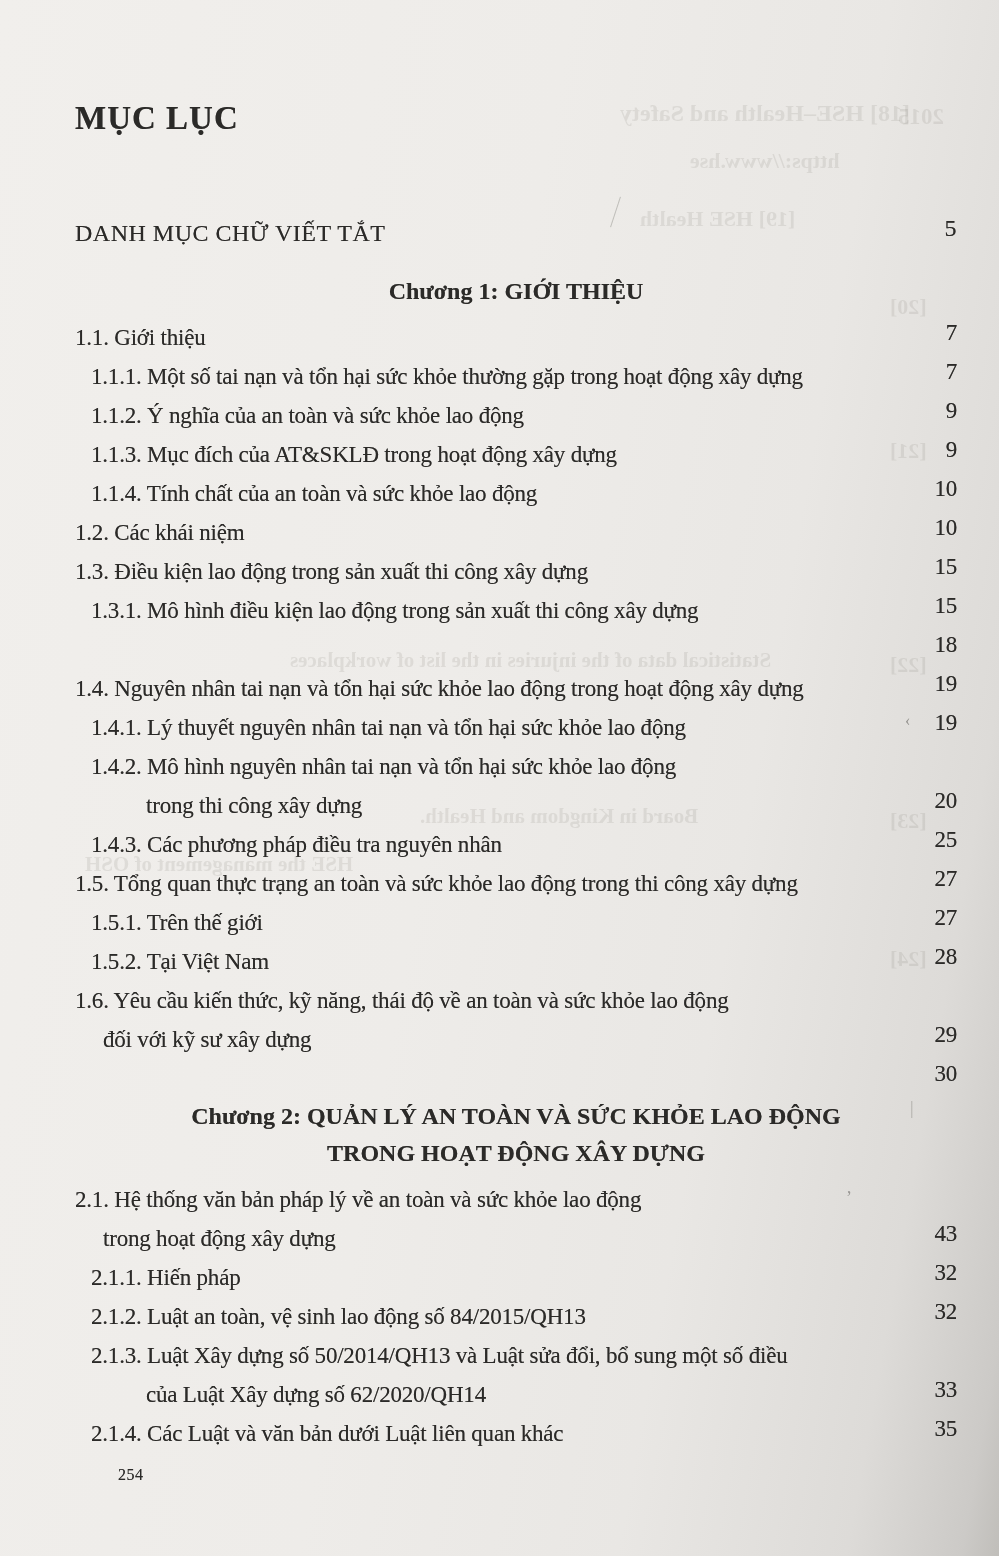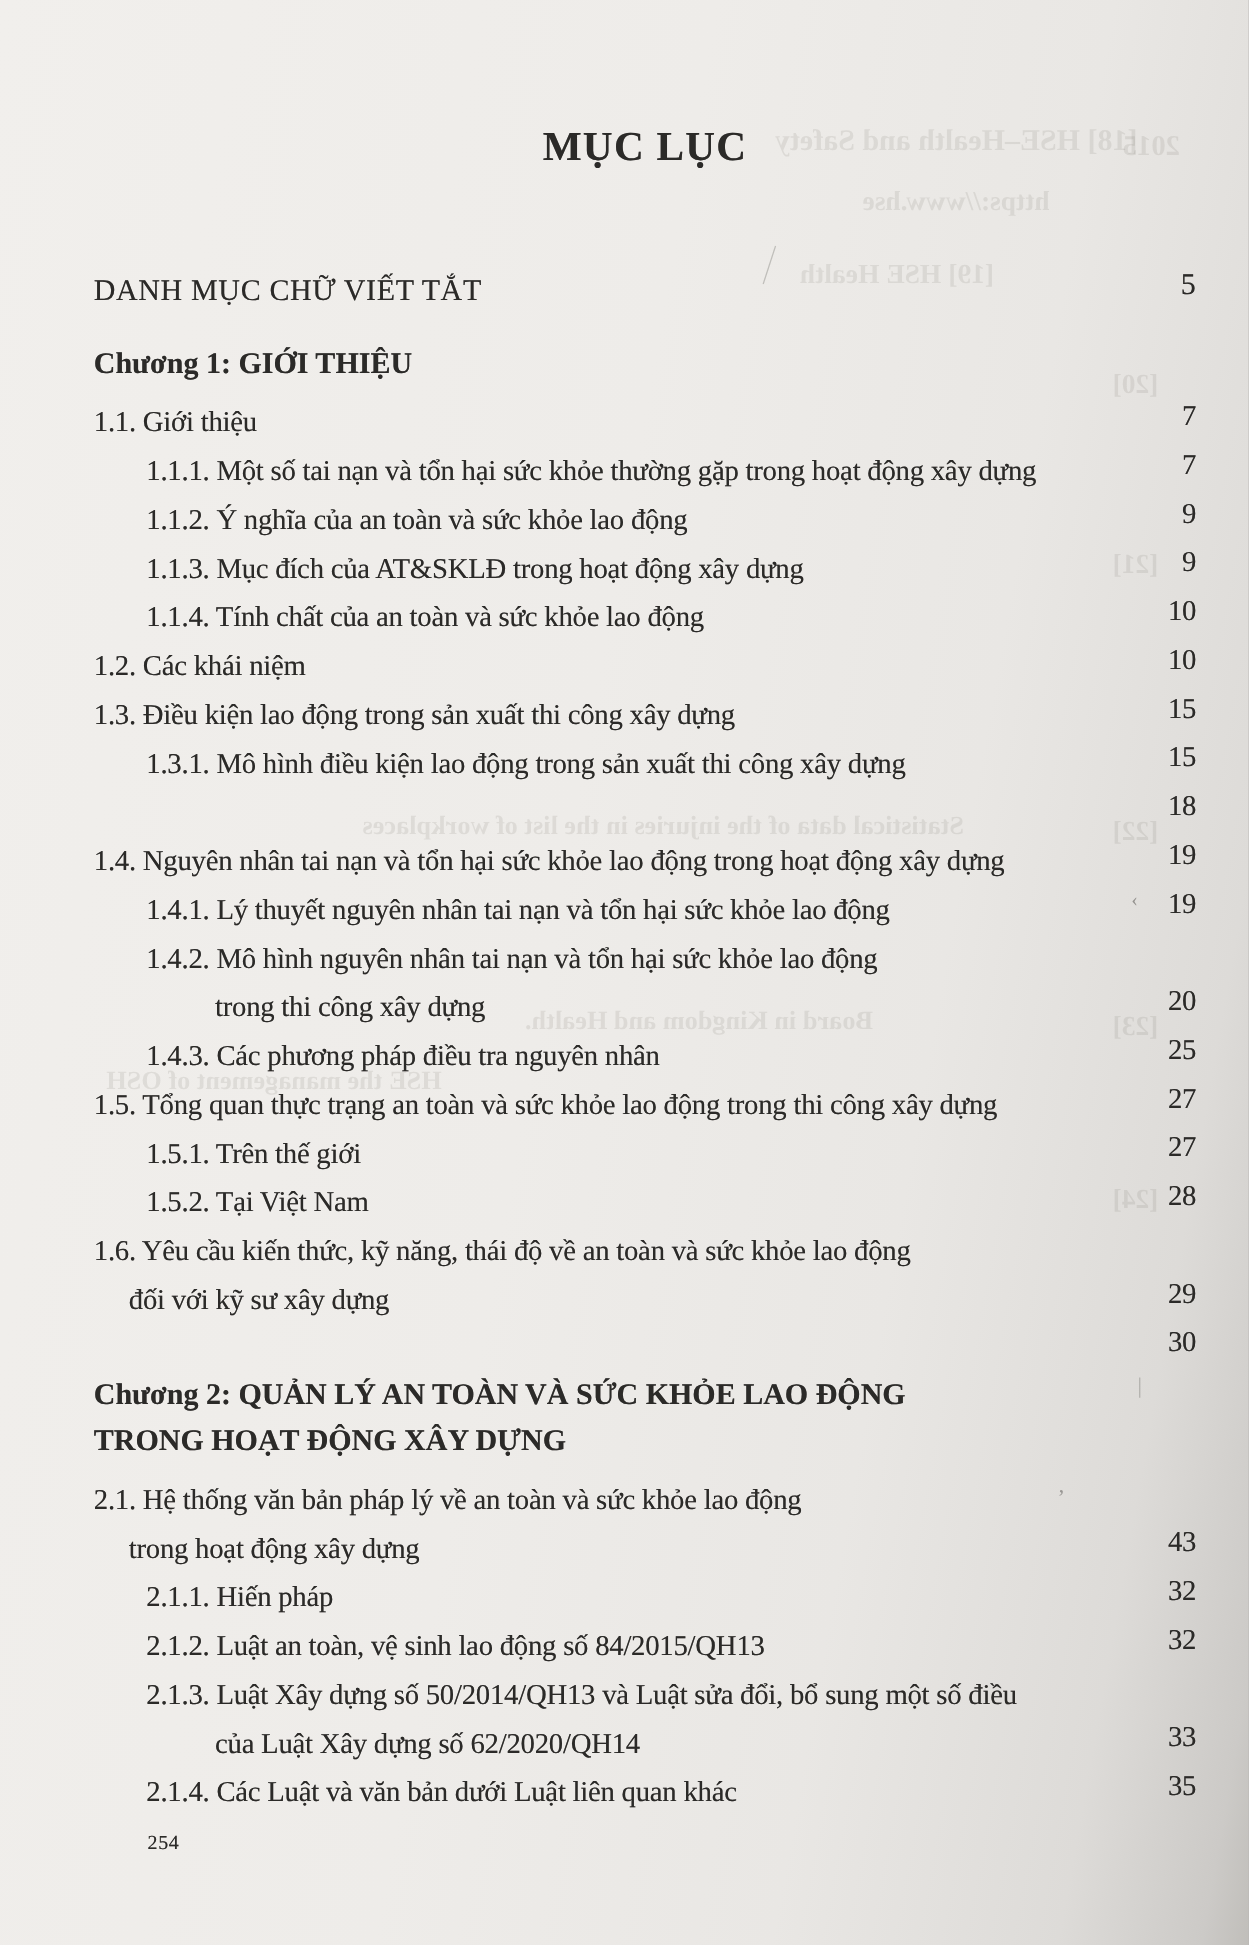--- a/index.html
+++ b/index.html
@@ -32,44 +32,43 @@
     filter:blur(.5px);
     white-space:nowrap;
   }
 
   
   .artifact{position:absolute;color:#55534f;pointer-events:none;}
 
   
   .title{
     margin:100px 0 0 0;
-    text-align:center;
     font-size:33px;font-weight:bold;
     letter-spacing:1px;
   }
   .front-row{
     display:flex;align-items:baseline;
     margin-top:76px;
     font-size:24px;letter-spacing:.5px;
     height:40px;line-height:40px;
   }
   .chapter-heading{
     margin-top:20px;
-    text-align:left;
+    text-align:center;
     font-size:24px;font-weight:bold;
     line-height:37px;
   }
   .ch2{margin-top:0;}
   .entries{margin-top:8px;}
   .line{
     display:flex;align-items:flex-start;
     height:39px;line-height:39px;
     font-size:23px;letter-spacing:-.2px;
   }
-  .lvl2{margin-left:42px;}
+  .lvl2{margin-left:16px;}
   .cont1{padding-left:28px;}
   .cont2{padding-left:55px;}
   .txt{flex:0 1 auto;white-space:nowrap;overflow:visible;}
   .pg{
     margin-left:auto;
     min-width:54px;
     text-align:right;
     flex:0 0 auto;
     position:relative;top:-5px;
   }

